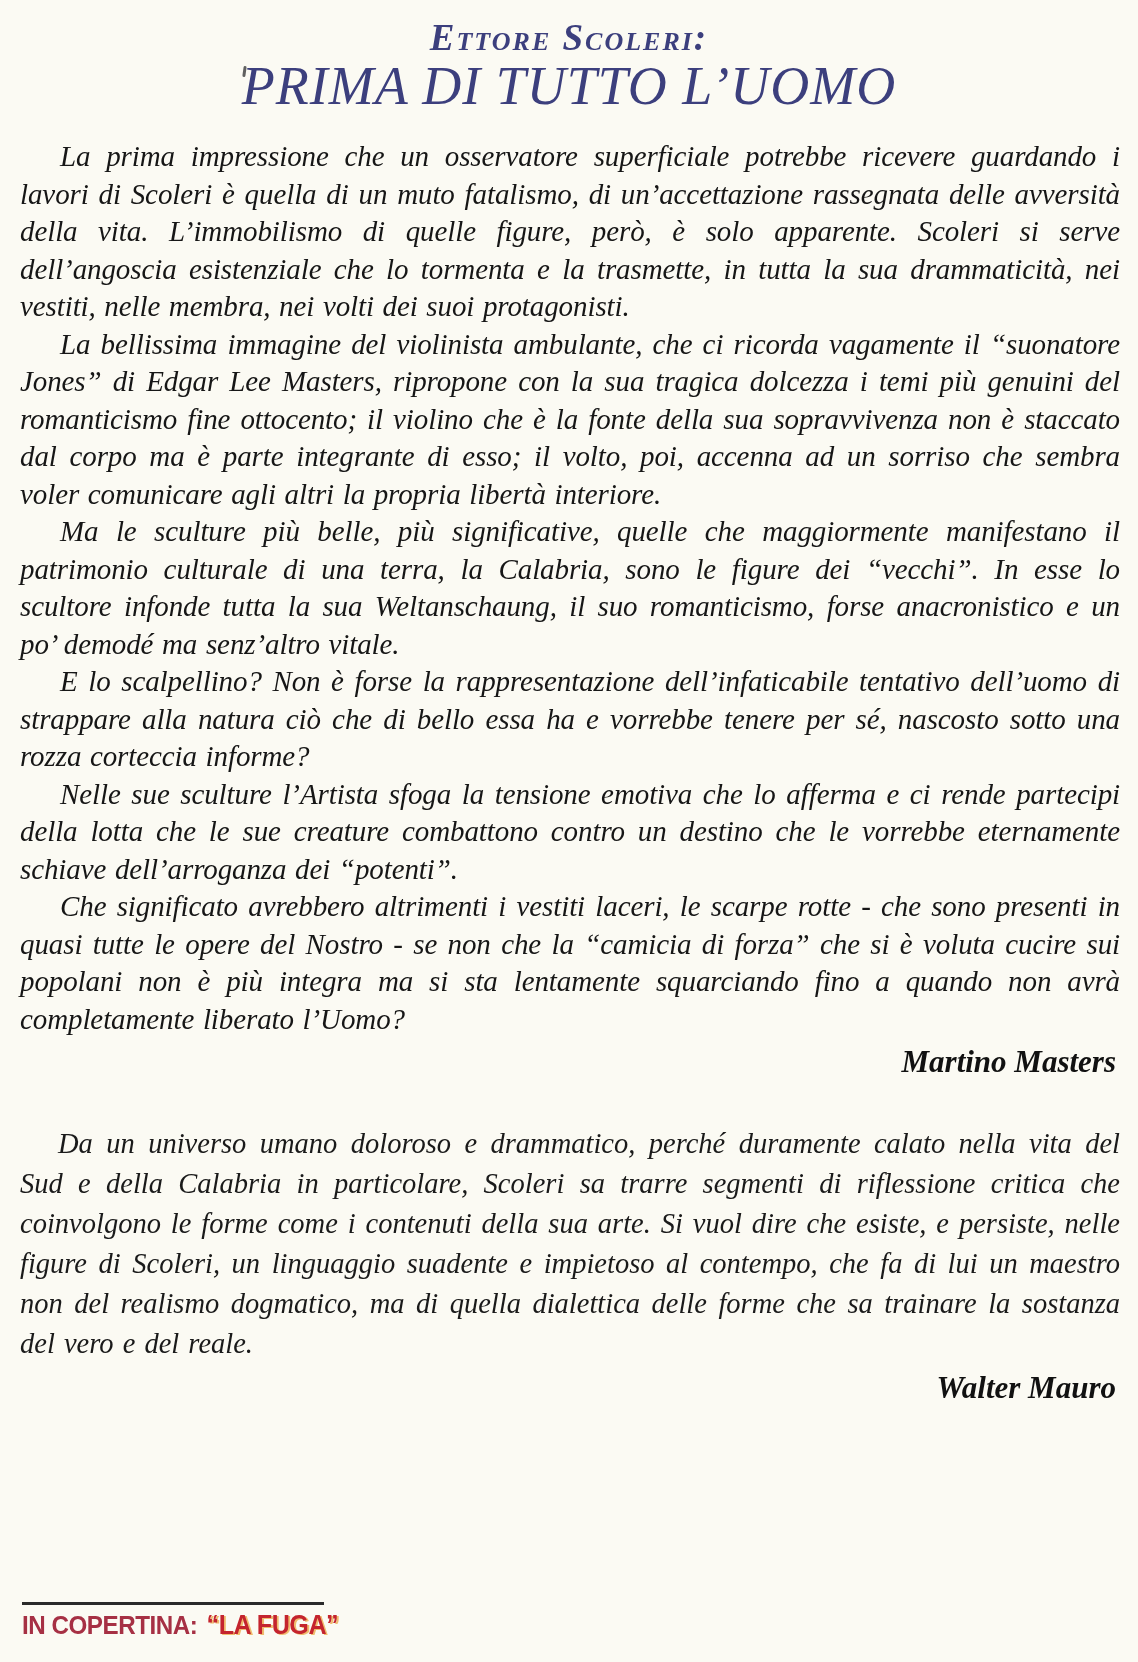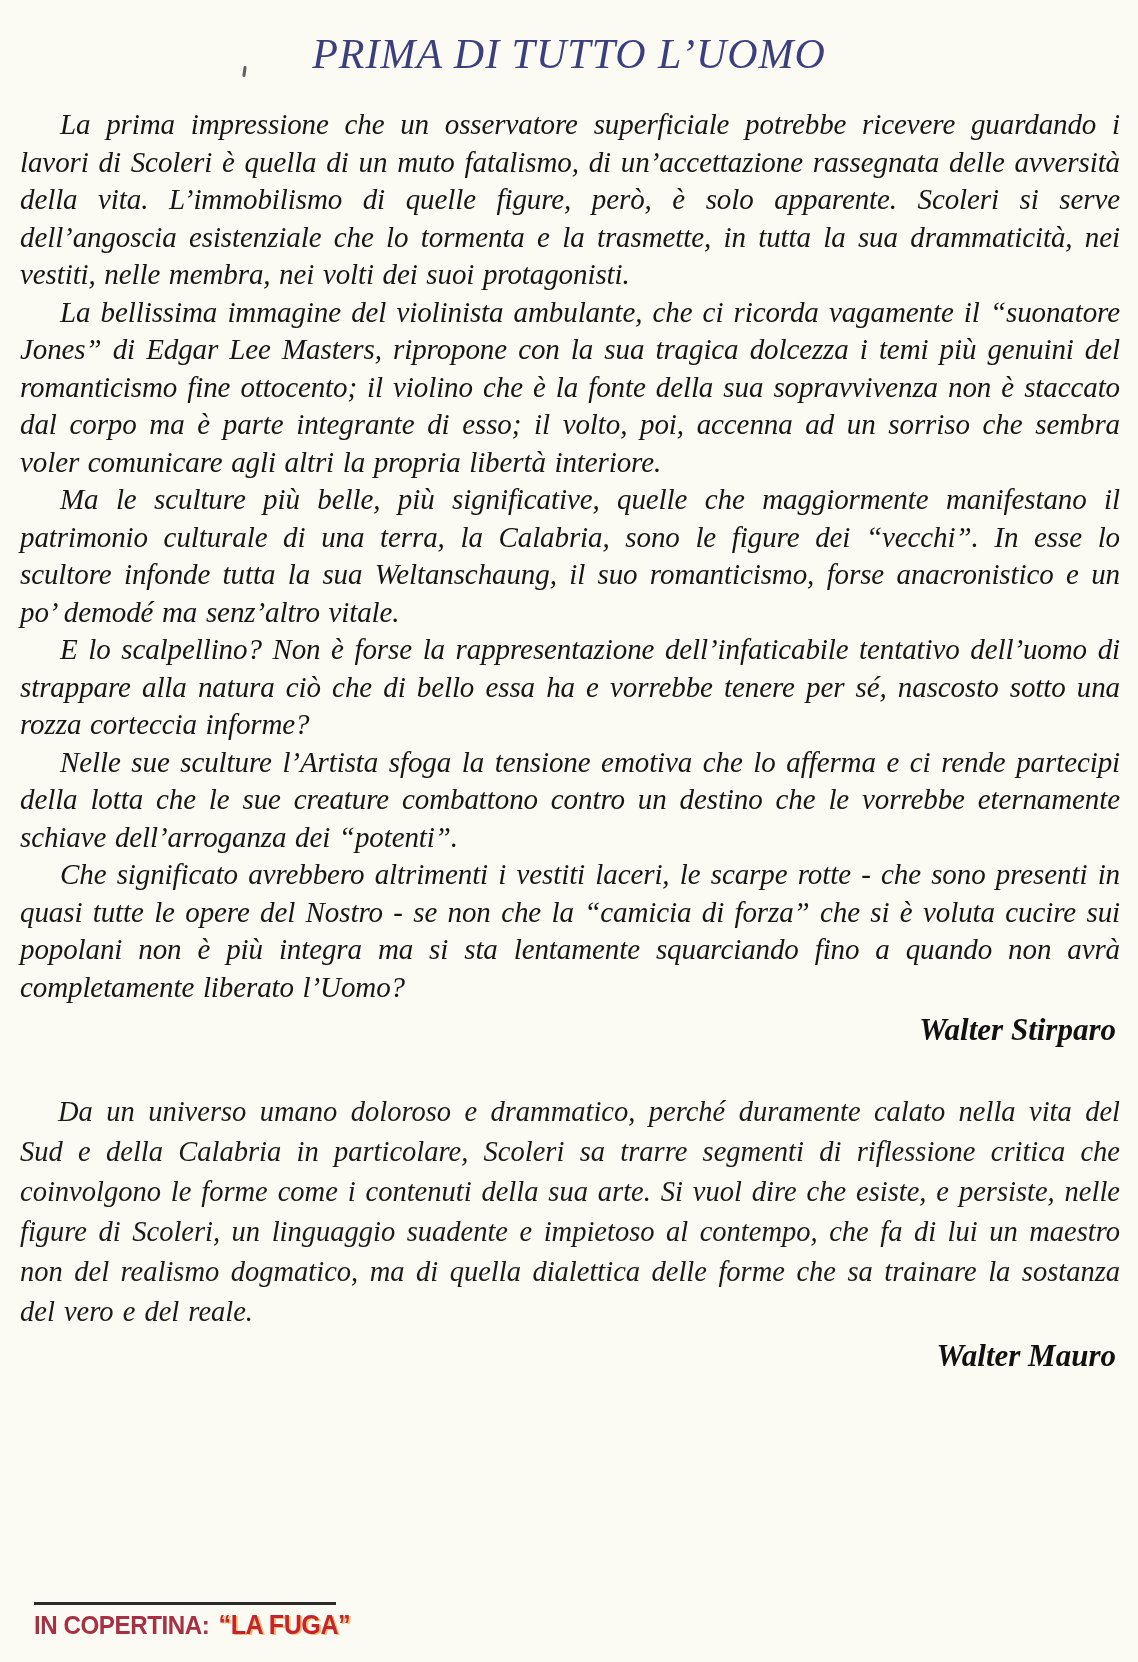--- a/index.html
+++ b/index.html
@@ -23,25 +23,25 @@
     font-weight: 700;
     font-size: 37px;
     line-height: 44px;
     letter-spacing: 2px;
     color: #3c3f7d;
     margin: 0;
   }
   .title-line2 {
     font-style: italic;
     font-weight: 400;
-    font-size: 42px;
+    font-size: 54px;
     line-height: 52px;
     letter-spacing: 1px;
     color: #3c3f7d;
-    margin: 12px;
+    margin: 0;
   }
 
   
   .article {
     margin: 26px 18px 0 20px;
     font-style: italic;
   }
   .article p {
     margin: 0;
     font-size: 29px;
@@ -71,21 +71,21 @@
     line-height: 40px;
     text-align: justify;
     text-indent: 38px;
     word-spacing: 2px;
     color: #1a1a1a;
   }
 
   
   .footer {
     position: absolute;
-    left: 34px;
+    left: 22px;
     top: 1602px;
   }
   .footer-rule {
     width: 302px;
     height: 3px;
     background: #2a2a2a;
     margin-bottom: 5px;
   }
   .footer-text {
     font-family: "Liberation Sans", sans-serif;
@@ -118,33 +118,34 @@
   }
 </style>
 </head>
 <body>
 
 <div class="page">
 
   <div class="scan-mark"></div>
 
   <div class="header">
+    <h1 class="title-line1">Ettore Scoleri:</h1>
     <h2 class="title-line2">PRIMA DI TUTTO L’UOMO</h2>
   </div>
 
   <div class="article">
     <p>La prima impressione che un osservatore superficiale potrebbe ricevere guardando i lavori di Scoleri è quella di un muto fatalismo, di un’accettazione rassegnata delle avversità della vita. L’immobilismo di quelle figure, però, è solo apparente. Scoleri si serve dell’angoscia esistenziale che lo tormenta e la trasmette, in tutta la sua drammaticità, nei vestiti, nelle membra, nei volti dei suoi protagonisti.</p>
     <p>La bellissima immagine del violinista ambulante, che ci ricorda vagamente il “suonatore Jones” di Edgar Lee Masters, ripropone con la sua tragica dolcezza i temi più genuini del romanticismo fine ottocento; il violino che è la fonte della sua sopravvivenza non è staccato dal corpo ma è parte integrante di esso; il volto, poi, accenna ad un sorriso che sembra voler comunicare agli altri la propria libertà interiore.</p>
     <p>Ma le sculture più belle, più significative, quelle che maggiormente manifestano il patrimonio culturale di una terra, la Calabria, sono le figure dei “vecchi”. In esse lo scultore infonde tutta la sua Weltanschaung, il suo romanticismo, forse anacronistico e un po’ demodé ma senz’altro vitale.</p>
     <p>E lo scalpellino? Non è forse la rappresentazione dell’infaticabile tentativo dell’uomo di strappare alla natura ciò che di bello essa ha e vorrebbe tenere per sé, nascosto sotto una rozza corteccia informe?</p>
     <p>Nelle sue sculture l’Artista sfoga la tensione emotiva che lo afferma e ci rende partecipi della lotta che le sue creature combattono contro un destino che le vorrebbe eternamente schiave dell’arroganza dei “potenti”.</p>
     <p>Che significato avrebbero altrimenti i vestiti laceri, le scarpe rotte - che sono presenti in quasi tutte le opere del Nostro - se non che la “camicia di forza” che si è voluta cucire sui popolani non è più integra ma si sta lentamente squarciando fino a quando non avrà completamente liberato l’Uomo?</p>
   </div>
 
-  <div class="signature">Walter Stirparo</div>
+  <div class="signature">Martino Masters</div>
 
   <div class="quote">Da un universo umano doloroso e drammatico, perché duramente calato nella vita del Sud e della Calabria in particolare, Scoleri sa trarre segmenti di riflessione critica che coinvolgono le forme come i contenuti della sua arte. Si vuol dire che esiste, e persiste, nelle figure di Scoleri, un linguaggio suadente e impietoso al contempo, che fa di lui un maestro non del realismo dogmatico, ma di quella dialettica delle forme che sa trainare la sostanza del vero e del reale.</div>
 
   <div class="signature">Walter Mauro</div>
 
   <div class="footer">
     <div class="footer-rule"></div>
     <div class="footer-text">
       <span class="footer-label">IN COPERTINA:</span><span class="footer-title">“LA FUGA”</span>
     </div>

